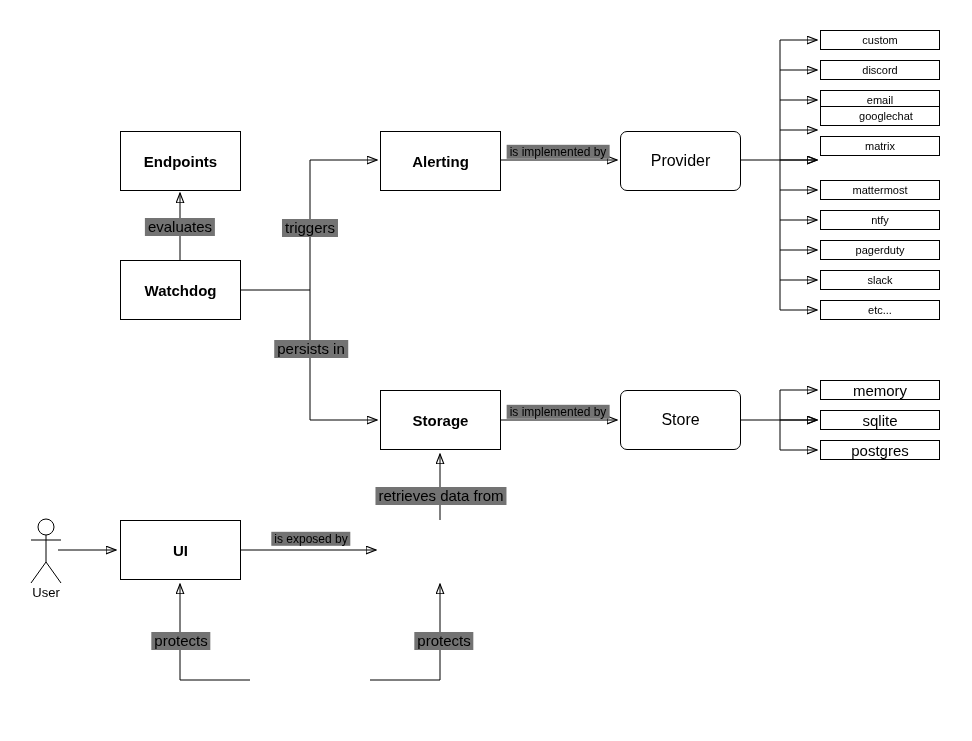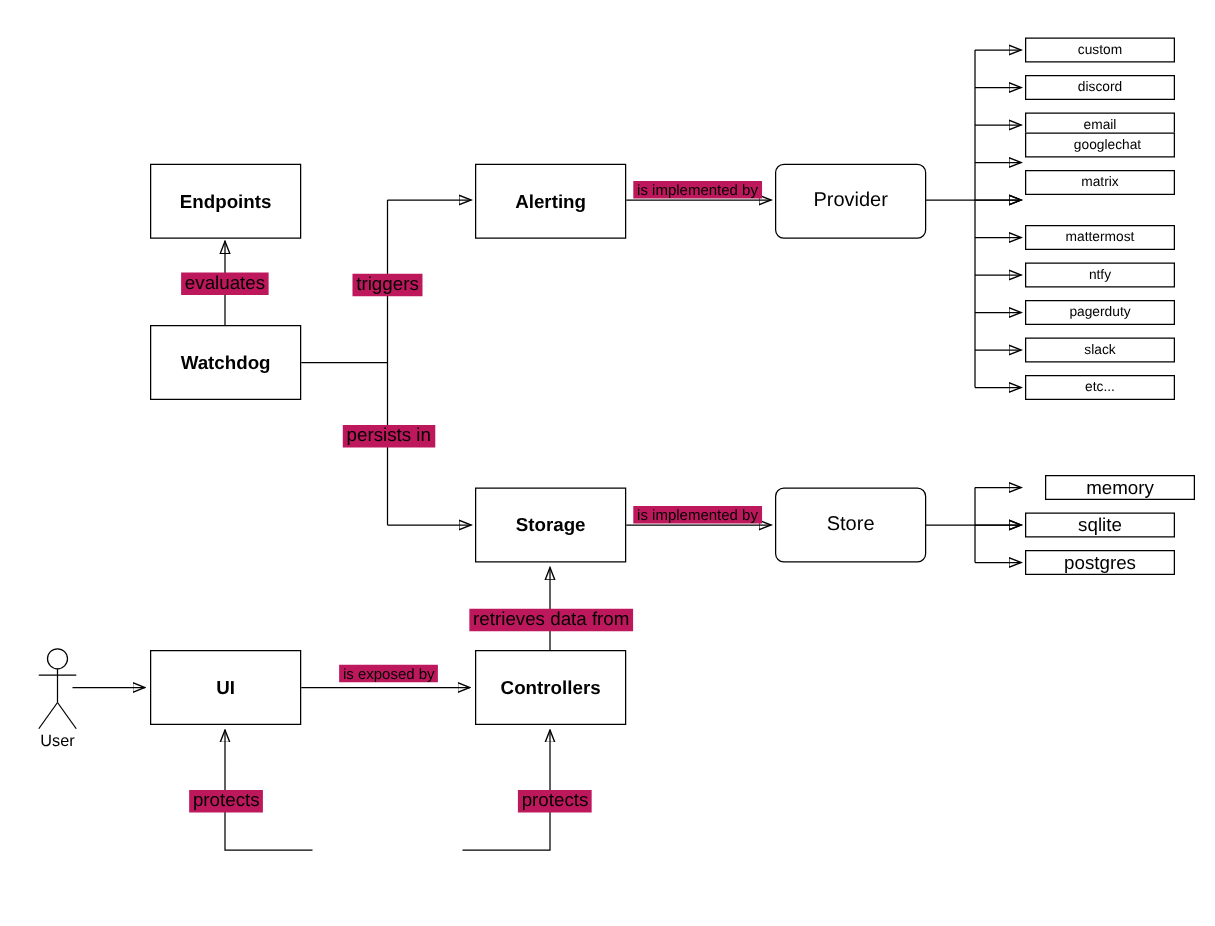--- a/index.html
+++ b/index.html
@@ -54,21 +54,21 @@
     display: flex;
     align-items: center;
     justify-content: center;
     color: #000000;
   }
   .item-box.small { font-size: 11px; }
   .item-box.large { font-size: 15px; }
   .elabel {
     position: absolute;
     transform: translate(-50%, -50%);
-    background: #be185d;
+    background: #737373;
     padding: 0 3px;
     font-size: 15px;
     color: #000000;
     white-space: nowrap;
     line-height: 1.2;
   }
   .elabel.small { font-size: 12px; }
   .actor-label {
     position: absolute;
     transform: translate(-50%, -50%);
@@ -143,36 +143,35 @@
       </g>
   </svg>
 
   <div class="node bold" style="left:120px; top:131px; width:121px; height:60px;">Endpoints</div>
   <div class="node bold" style="left:120px; top:260px; width:121px; height:60px;">Watchdog</div>
   <div class="node bold" style="left:380px; top:131px; width:121px; height:60px;">Alerting</div>
   <div class="node rounded" style="left:620px; top:131px; width:121px; height:60px;">Provider</div>
   <div class="node bold" style="left:380px; top:390px; width:121px; height:60px;">Storage</div>
   <div class="node rounded" style="left:620px; top:390px; width:121px; height:60px;">Store</div>
   <div class="node bold" style="left:120px; top:520px; width:121px; height:60px;">UI</div>
-  <div class="node bold" style="left:380px; top:520px; width:121px; height:60px;">Controllers</div>
 
   <div id="provider-items">
       <div class="item-box small" style="top: 30px;">custom</div>
       <div class="item-box small" style="top: 60px;">discord</div>
       <div class="item-box small" style="top: 90px;">email</div>
       <div class="item-box small" style="top: 106px; padding-left: 12px;">googlechat</div>
       <div class="item-box small" style="top: 136px;">matrix</div>
       <div class="item-box small" style="top: 180px;">mattermost</div>
       <div class="item-box small" style="top: 210px;">ntfy</div>
       <div class="item-box small" style="top: 240px;">pagerduty</div>
       <div class="item-box small" style="top: 270px;">slack</div>
       <div class="item-box small" style="top: 300px;">etc...</div>
     </div>
   <div id="store-items">
-      <div class="item-box large" style="top: 380px; margin-left: 16px;">memory</div>
+      <div class="item-box large" style="top: 380px;">memory</div>
       <div class="item-box large" style="top: 410px;">sqlite</div>
       <div class="item-box large" style="top: 440px;">postgres</div>
     </div>
 
   <div class="elabel" style="left:180px; top:227px;">evaluates</div>
   <div class="elabel" style="left:310px; top:228px;">triggers</div>
   <div class="elabel" style="left:311px; top:349px;">persists in</div>
   <div class="elabel small" style="left:558px; top:152px;">is implemented by</div>
   <div class="elabel small" style="left:558px; top:412px;">is implemented by</div>
   <div class="elabel" style="left:441px; top:496px;">retrieves data from</div>

